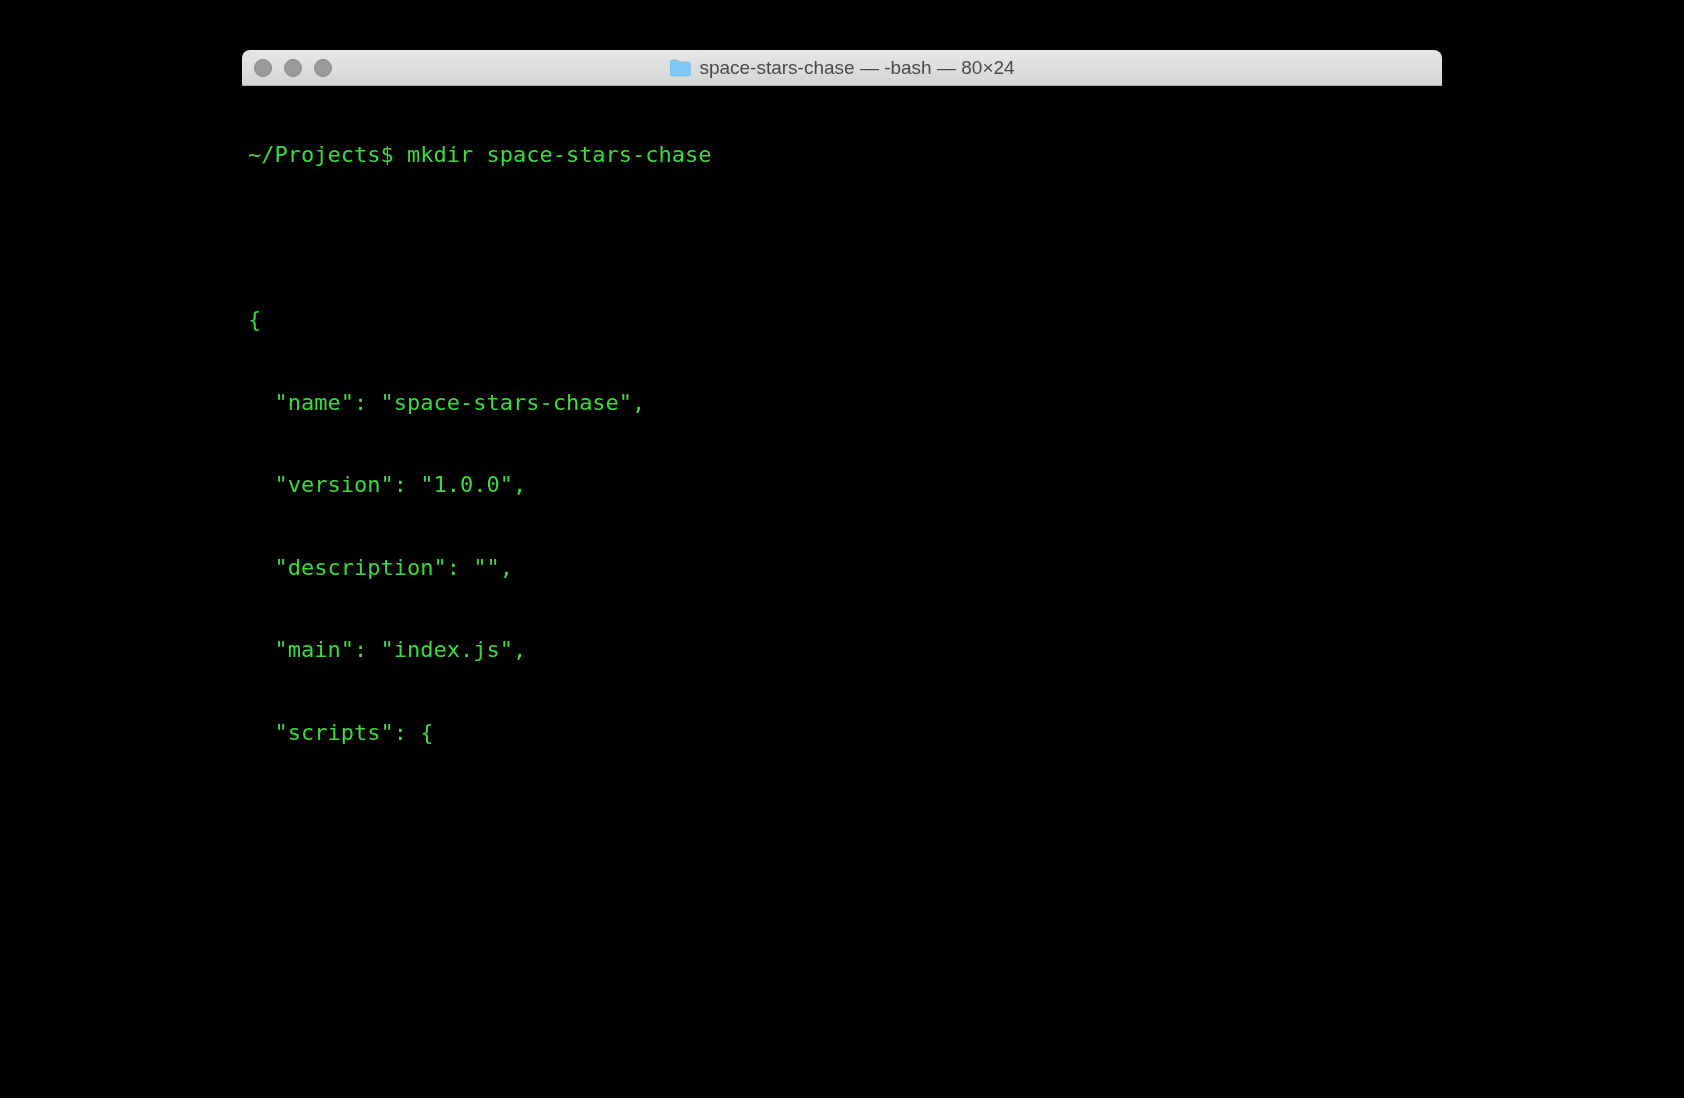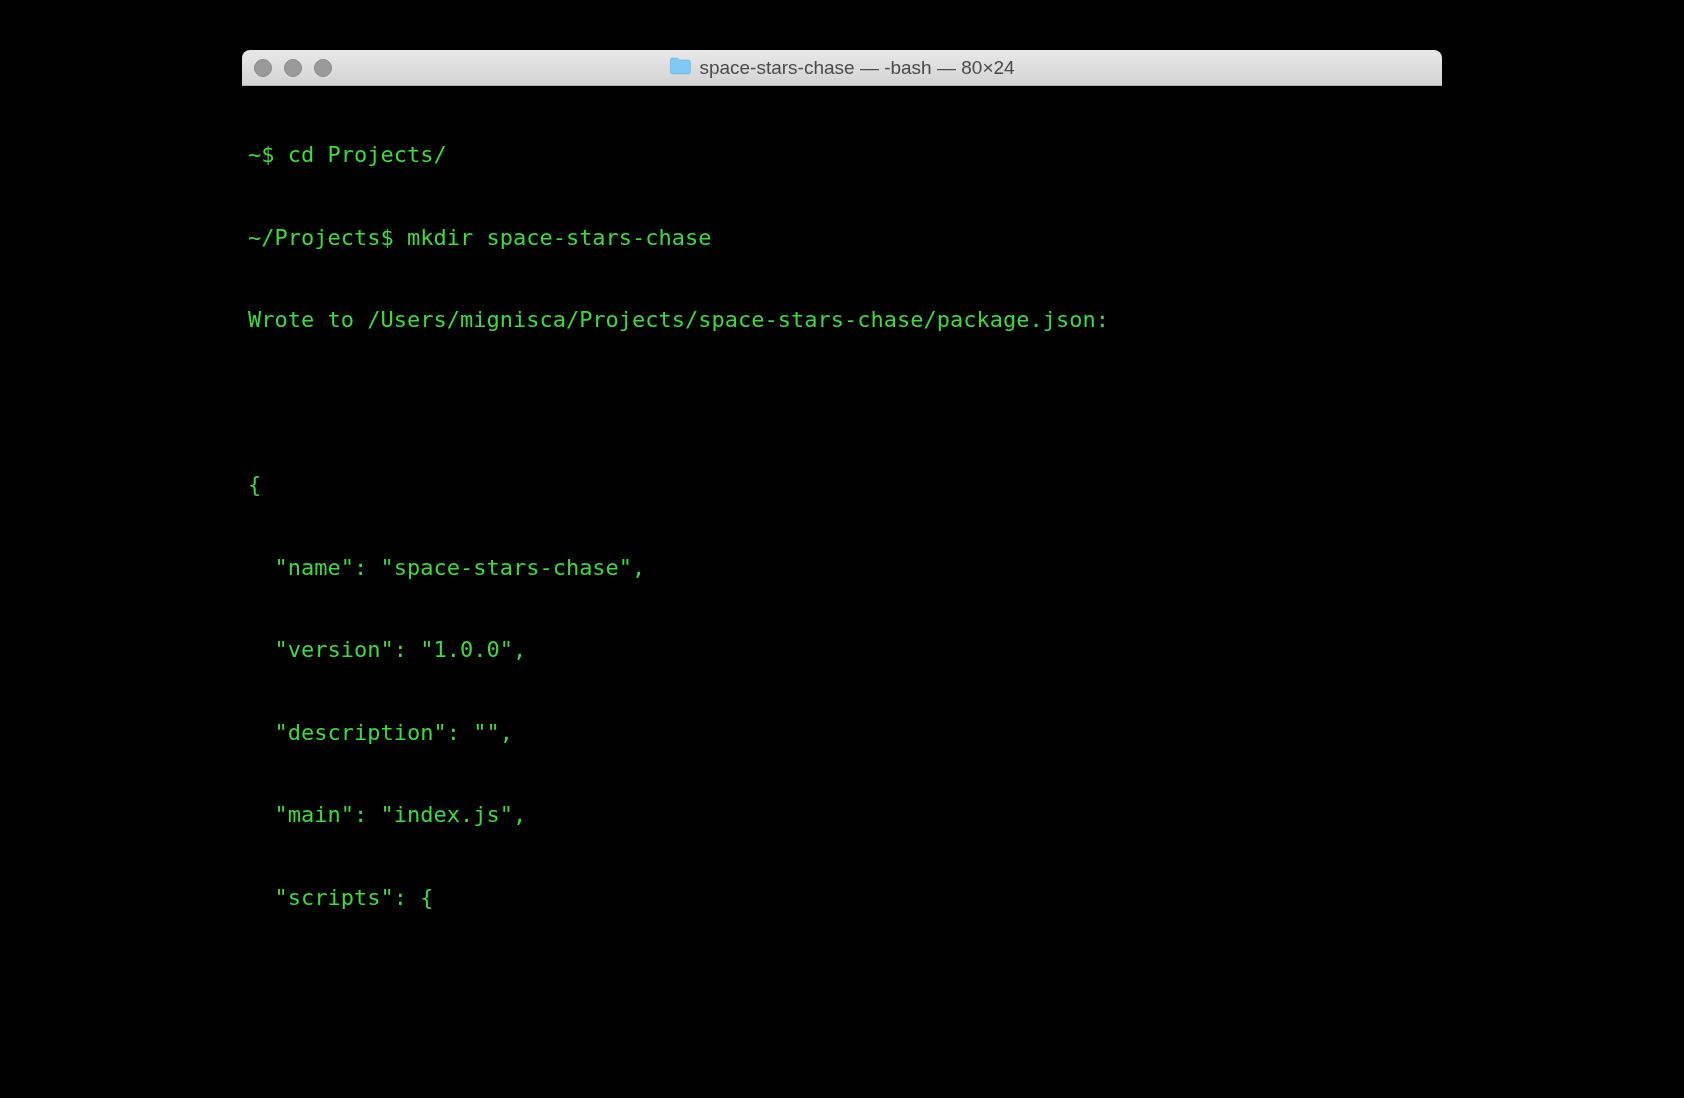--- a/index.html
+++ b/index.html
@@ -41,20 +41,21 @@
       height: 18px;
       border-radius: 50%;
       background: #9a9a9a;
       border: 1px solid #888888;
     }
     .title-center {
       position: absolute;
       left: 50%;
       transform: translateX(-50%);
       display: flex;
+      align-items: center;
       gap: 8px;
       color: #4a4a4a;
       font-family: -apple-system, "Helvetica Neue", Arial, sans-serif;
       font-size: 19px;
     }
     .folder-icon {
       width: 22px;
       height: 18px;
       position: relative;
     }
@@ -91,23 +92,21 @@
     <div class="title-center">
       <span class="folder-icon">
         <svg width="22" height="18" viewBox="0 0 22 18">
           <path d="M1 3 C1 1.9 1.9 1 3 1 L8 1 L10 3 L19 3 C20.1 3 21 3.9 21 5 L21 15 C21 16.1 20.1 17 19 17 L3 17 C1.9 17 1 16.1 1 15 Z" fill="#7ec9f5" stroke="#5fa8d3" stroke-width="0.5"></path>
         </svg>
       </span>
       <span>space-stars-chase — -bash — 80×24</span>
     </div>
   </div>
   <div class="terminal-body">
-    <span class="terminal-line">~$ cd Projects/</span>
     <span class="terminal-line">~/Projects$ mkdir space-stars-chase</span>
-    <span class="terminal-line">Wrote to /Users/mignisca/Projects/space-stars-chase/package.json:</span>
     <div class="blank-line"></div>
     <span class="terminal-line">{</span>
     <span class="terminal-line">  "name": "space-stars-chase",</span>
     <span class="terminal-line">  "version": "1.0.0",</span>
     <span class="terminal-line">  "description": "",</span>
     <span class="terminal-line">  "main": "index.js",</span>
     <span class="terminal-line">  "scripts": {</span>
     
     
     

